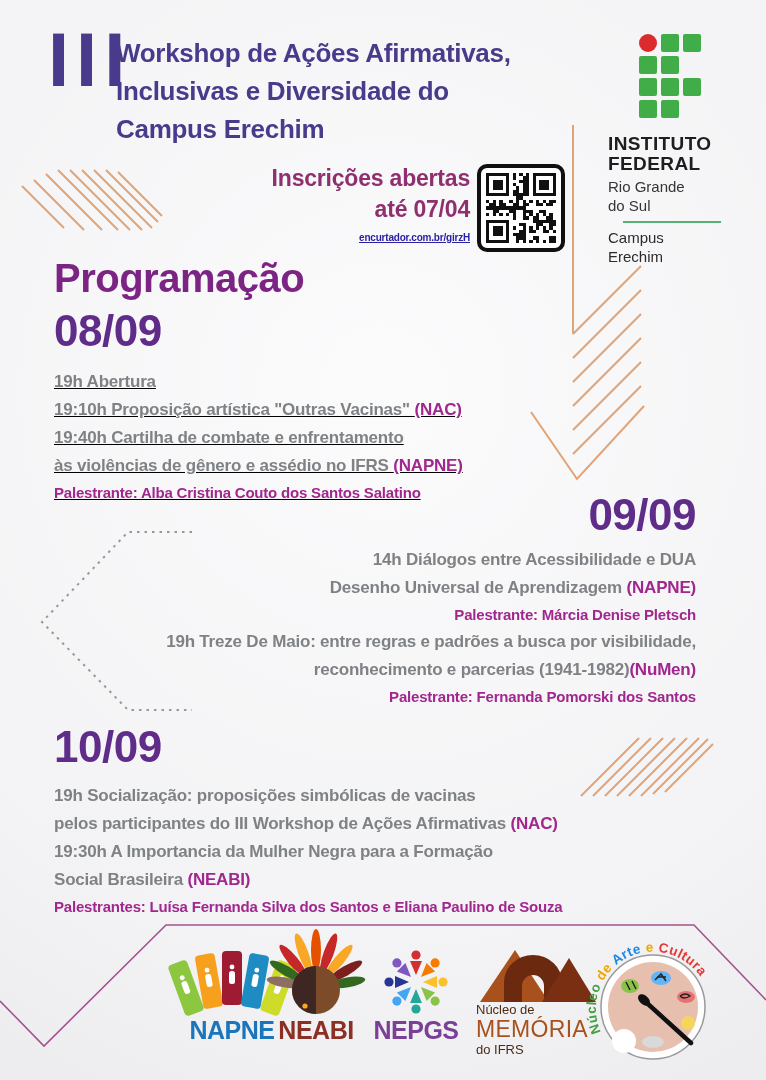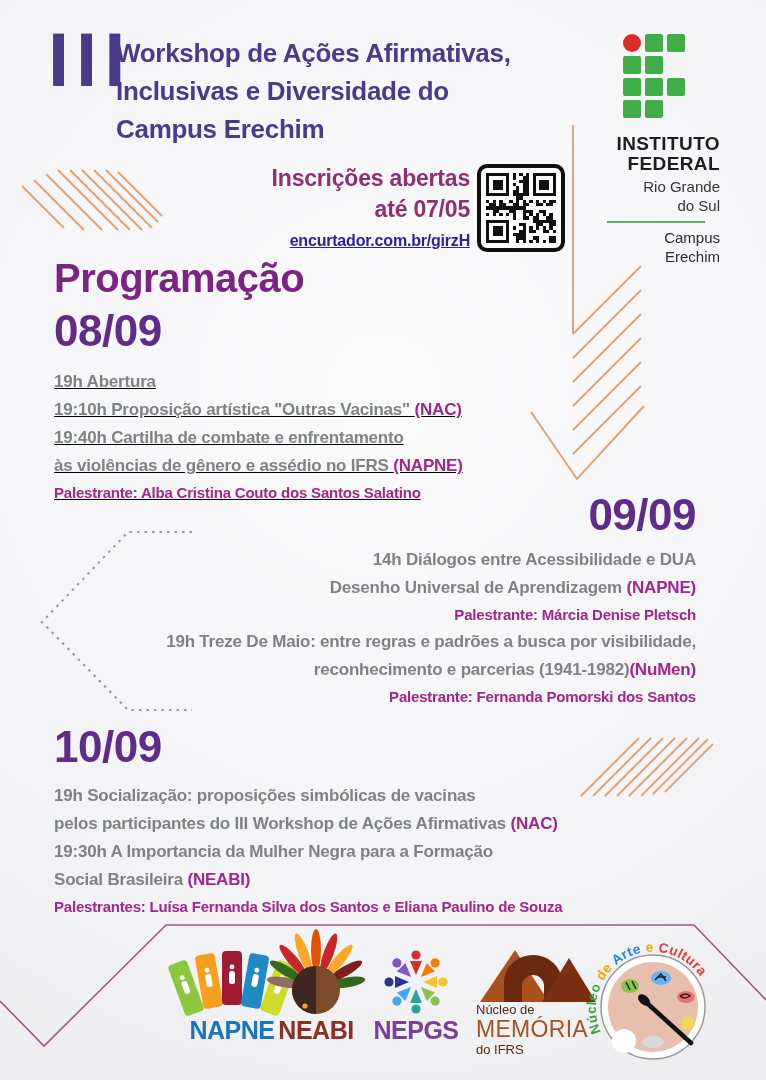--- a/index.html
+++ b/index.html
@@ -6,30 +6,30 @@
   .poster{
     position:relative;width:766px;height:1080px;overflow:hidden;
     background:radial-gradient(130% 95% at 50% 36%, #fbfbfc 0%, #f3f3f5 55%, #e6e6e9 100%);
     font-family:"Liberation Sans", sans-serif;
   }
   .abs{position:absolute;}
   
   .numeral{left:48px;top:22px;font-size:76px;font-weight:bold;color:#4a3a8c;letter-spacing:7px;line-height:1;}
   .title{left:116px;top:34px;font-size:26px;font-weight:bold;color:#4a3a8c;line-height:38px;letter-spacing:-0.3px;}
   
-  .ifrs{left:592px;top:34px;width:128px;text-align:right;}
+  .ifrs{left:608px;top:34px;width:128px;text-align:left;}
   .ifrs .mark{margin:0 auto 8px auto;display:block;}
   .ifrs .inst{font-size:19px;font-weight:bold;color:#1e1e1e;line-height:20px;letter-spacing:0.4px;}
   .ifrs .region{font-size:15px;color:#353535;line-height:19px;margin-top:3px;}
   .ifrs .sep{width:98px;height:2px;background:#53b377;margin:6px auto 5px auto;}
   .ifrs .campus{font-size:15px;color:#2b2b2b;line-height:19px;}
   
   .reg{top:163px;right:296px;text-align:right;}
   .reg .big{font-size:23px;font-weight:bold;color:#8f2f6f;line-height:31px;letter-spacing:-0.2px;}
-  .reg .link{display:inline-block;margin-top:7px;font-size:16px;font-weight:bold;color:#2b21a5;text-decoration:underline;letter-spacing:-0.2px;}
+  .reg .link{display:inline-block;margin-top:7px;font-size:10px;font-weight:bold;color:#2b21a5;text-decoration:underline;letter-spacing:-0.2px;}
   .qr{left:477px;top:164px;width:88px;height:88px;box-sizing:border-box;border:4px solid #101010;border-radius:10px;background:#fff;padding:5px;}
   
   .prog-heading{left:54px;top:256px;font-size:40px;font-weight:bold;color:#7c2483;letter-spacing:-0.5px;}
   .day{white-space:nowrap;}
   .day .date{margin:0;font-size:44px;font-weight:bold;color:#5f2d89;line-height:1.05;letter-spacing:-0.5px;}
   .day0{left:54px;top:308px;}
   .day0 .lines{margin-top:14px;text-decoration:underline;}
   .day1{right:70px;top:492px;text-align:right;}
   .day1 .lines{margin-top:8px;}
   .day2{left:54px;top:724px;}
@@ -211,21 +211,21 @@
     </div>
     <div class="sep"></div>
     <div class="campus">
       <div>Campus</div>
       <div>Erechim</div>
     </div>
   </div>
 
   <div class="abs reg">
     <div class="big">Inscrições abertas</div>
-    <div class="big">até 07/05</div>
+    <div class="big">até 07/04</div>
     <span class="link">encurtador.com.br/girzH</span>
   </div>
   <div class="abs qr">
     <svg width="70" height="70" viewBox="0 0 21 21" shape-rendering="crispEdges">
       <g fill="#101010">
         <rect x="0" y="0" width="7" height="7"></rect>
           <rect x="14" y="0" width="7" height="7"></rect>
           <rect x="0" y="14" width="7" height="7"></rect>
       </g>
       <g fill="#ffffff">

